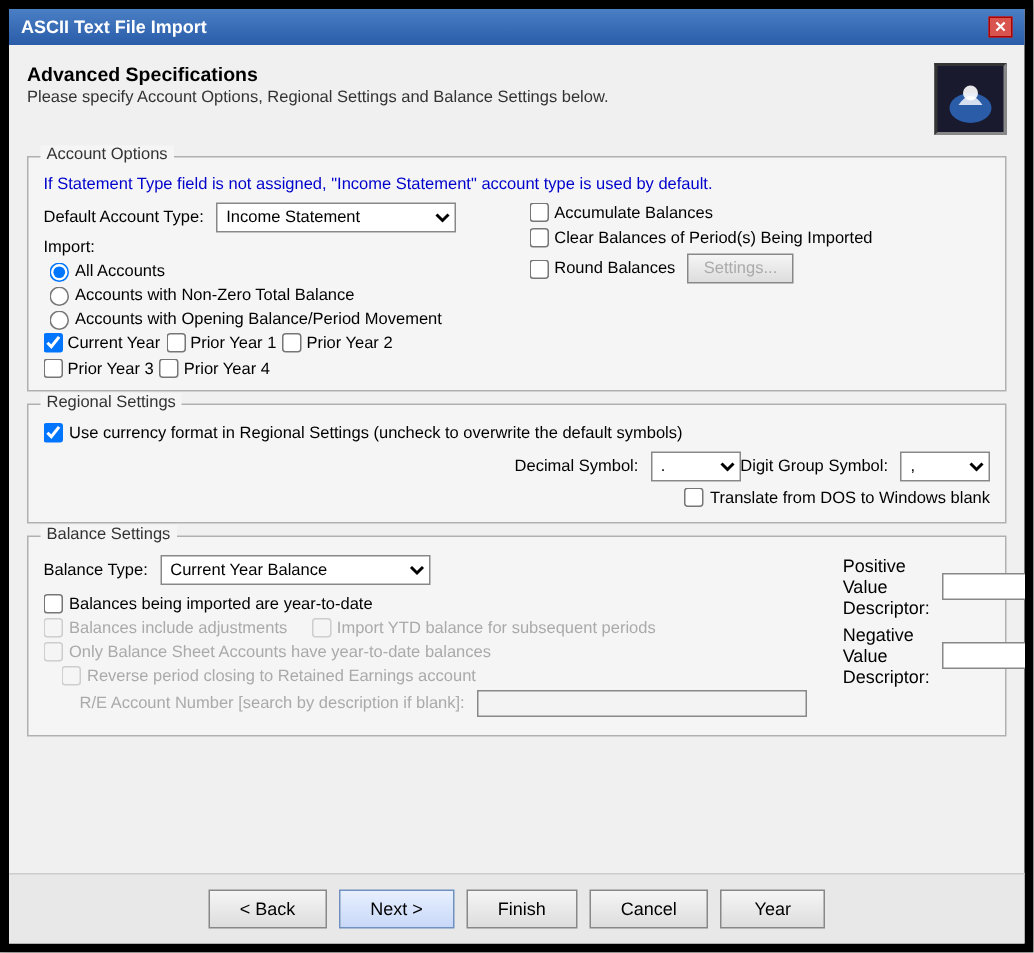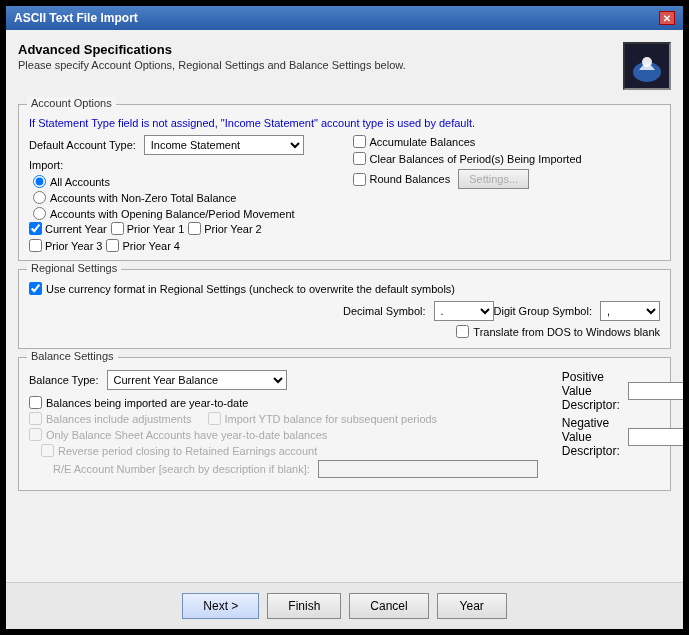--- a/index.html
+++ b/index.html
@@ -129,21 +129,20 @@
       margin: 0;
     }
     .radio-group {
       display: flex;
       flex-direction: column;
       gap: 3px;
       margin-left: 4px;
     }
     .radio-item {
       display: flex;
-      align-items: center;
       gap: 4px;
       font-size: 11px;
     }
     .checkbox-item {
       display: flex;
       align-items: center;
       gap: 4px;
       font-size: 11px;
     }
     .two-col {
@@ -459,18 +458,19 @@
               <input type="text" class="descriptor-input" style="">
             </div>
           </div>
         </div>
       </div>
     </div>
 
   </div>
 
   <div class="footer">
+    <button class="footer-btn">&lt; Back</button>
     <button class="footer-btn primary">Next &gt;</button>
     <button class="footer-btn">Finish</button>
     <button class="footer-btn">Cancel</button>
     <button class="footer-btn">Year</button>
   </div>
 </div>
 
 </body></html>

